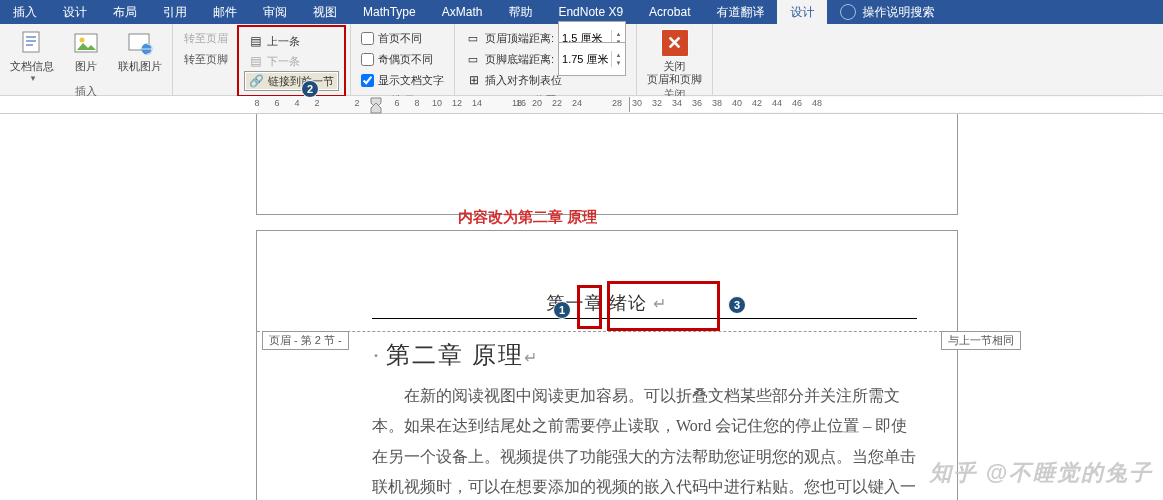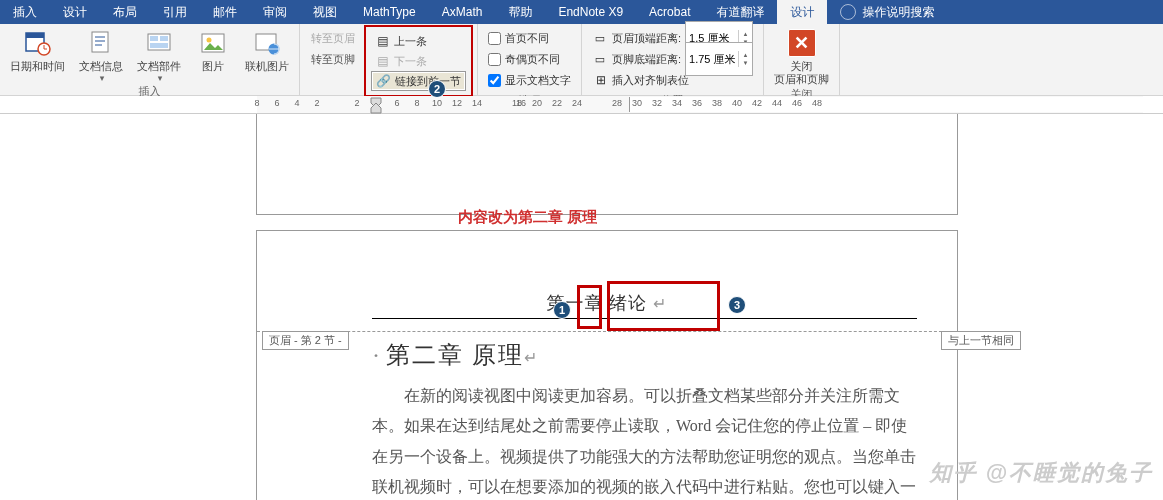--- a/index.html
+++ b/index.html
@@ -96,50 +96,28 @@
   <div class="tab active">设计</div>
   <div class="tab search">
       <span>操作说明搜索</span>
     </div>
 </div>
 
 <div class="ribbon">
 
   <div class="group">
     <div class="group-body">
-      <div class="big-btn">
-        <span class="icon">
-          <svg width="28" height="28" viewBox="0 0 28 28">
-              <rect x="2" y="4" width="18" height="18" fill="#fff" stroke="#2a5699" stroke-width="1.5"></rect>
-              <rect x="2" y="4" width="18" height="5" fill="#2a5699"></rect>
-              <circle cx="20" cy="20" r="6" fill="#fff" stroke="#d24726" stroke-width="1.5"></circle>
-              <path d="M20 16v4h3" stroke="#d24726" fill="none"></path>
-            </svg>
-        </span>
-        <span class="lbl">日期和时间</span>
-      </div>
       <div class="big-btn tri-down">
         <span class="icon">
           <svg width="28" height="28" viewBox="0 0 28 28">
               <rect x="5" y="3" width="16" height="20" fill="#fff" stroke="#888"></rect>
               <path d="M8 8h10M8 12h10M8 16h7" stroke="#2a5699"></path>
             </svg>
         </span>
         <span class="lbl">文档信息</span>
-      </div>
-      <div class="big-btn tri-down">
-        <span class="icon">
-          <svg width="28" height="28" viewBox="0 0 28 28">
-              <rect x="3" y="5" width="22" height="16" fill="#fff" stroke="#888"></rect>
-              <rect x="5" y="7" width="8" height="5" fill="#b9d4f1"></rect>
-              <rect x="15" y="7" width="8" height="5" fill="#b9d4f1"></rect>
-              <rect x="5" y="14" width="18" height="5" fill="#b9d4f1"></rect>
-            </svg>
-        </span>
-        <span class="lbl">文档部件</span>
       </div>
       <div class="big-btn">
         <span class="icon">
           <svg width="28" height="28" viewBox="0 0 28 28">
               <rect x="3" y="5" width="22" height="18" fill="#fff" stroke="#888"></rect>
               <circle cx="10" cy="11" r="2.5" fill="#f6c344"></circle>
               <path d="M5 21l6-7 5 5 3-3 5 5" fill="#6ab04c"></path>
             </svg>
         </span>
         <span class="lbl">图片</span>

